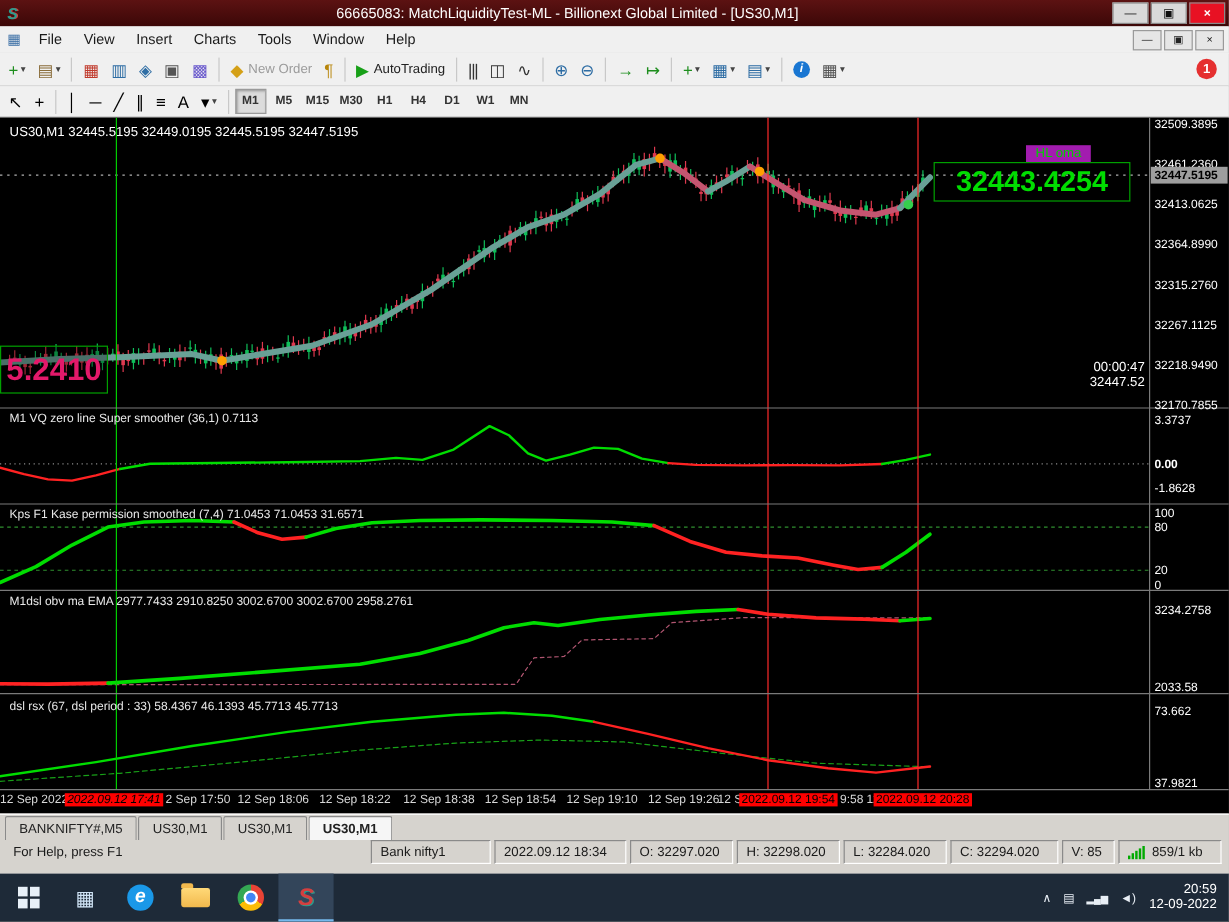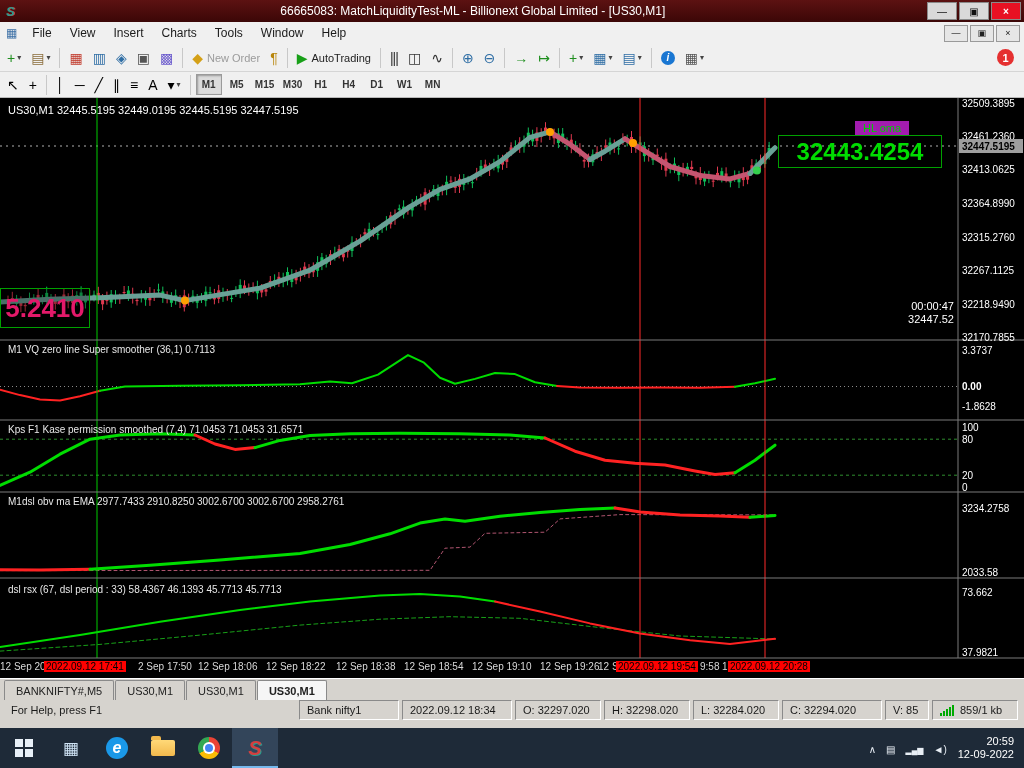--- a/index.html
+++ b/index.html
@@ -659,21 +659,21 @@
     <div class="timer">
       <div>00:00:47</div>
       <div>32447.52</div>
     </div>
     <div class="pane-label" style="top:246px">M1 VQ zero line Super smoother (36,1) 0.7113</div>
     <div class="pane-label" style="top:326px">Kps F1 Kase permission smoothed (7,4) 71.0453 71.0453 31.6571</div>
     <div class="pane-label" style="top:398px">M1dsl  obv ma  EMA 2977.7433 2910.8250 3002.6700 3002.6700 2958.2761</div>
     <div class="pane-label" style="top:486px">dsl rsx (67, dsl period : 33) 58.4367 46.1393 45.7713 45.7713</div>
     <div id="time-axis">
         <span class="t-lab" style="left: 0px;">12 Sep 2022</span>
-        <span class="t-lab red" style="left: 44px;">2022.09.12 17:41</span>
+        <span class="t-lab red" style="left: 54px; font-style: italic;">2022.09.12 17:41</span>
         <span class="t-lab" style="left: 138px;">2 Sep 17:50</span>
         <span class="t-lab" style="left: 198px;">12 Sep 18:06</span>
         <span class="t-lab" style="left: 266px;">12 Sep 18:22</span>
         <span class="t-lab" style="left: 336px;">12 Sep 18:38</span>
         <span class="t-lab" style="left: 404px;">12 Sep 18:54</span>
         <span class="t-lab" style="left: 472px;">12 Sep 19:10</span>
         <span class="t-lab" style="left: 540px;">12 Sep 19:26</span>
         <span class="t-lab" style="left: 598px;">12 Se</span>
         <span class="t-lab red" style="left: 616px;">2022.09.12 19:54</span>
         <span class="t-lab" style="left: 700px;">9:58</span>
@@ -700,21 +700,21 @@
       </span>
       <span class="seg" style="width: 86px;">
         <span>O: 32297.020</span>
       </span>
       <span class="seg" style="width: 86px;">
         <span>H: 32298.020</span>
       </span>
       <span class="seg" style="width: 86px;">
         <span>L: 32284.020</span>
       </span>
-      <span class="seg" style="width: 100px;">
+      <span class="seg" style="width: 90px;">
         <span>C: 32294.020</span>
       </span>
       <span class="seg" style="width: 44px;">
         <span>V: 85</span>
       </span>
       <span class="seg" style="width: 86px;">
         <span class="sigbars">
           <span style="height: 3px;"></span>
           <span style="height: 5px;"></span>
           <span style="height: 7px;"></span>

